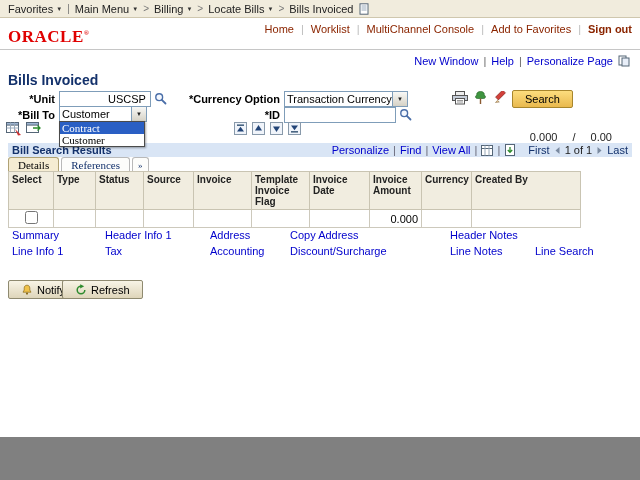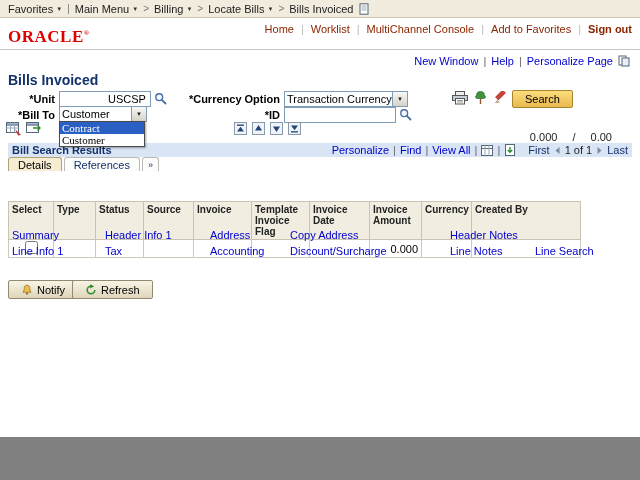--- a/index.html
+++ b/index.html
@@ -40,27 +40,27 @@
 .iconbox{display:inline-flex;align-items:center;justify-content:center;cursor:pointer;line-height:0;}
 
 .bluebar{background:#d9e5f5;height:14px;display:flex;align-items:center;padding:4px 4px;}
 .bartitle{font-weight:bold;color:#13316b;font-size:11px;}
 .barright{margin-left:auto;display:flex;align-items:center;gap:4px;font-size:11px;}
 .blink{color:#0000cc;cursor:pointer;}
 .bsep{color:#667;}
 .pager{display:flex;align-items:center;gap:3px;color:#222;margin-left:8px;}
 .pglink{color:#13316b;cursor:pointer;}
 
-.tabs{display:flex;align-items:flex-end;height:14px;gap:2px;}
+.tabs{display:flex;align-items:flex-end;height:14px;gap:2px;font-family:Liberation Serif, serif;}
 .tab{border:1px solid #b0a274;border-bottom:none;border-radius:3px 3px 0 0;padding:0 9px;font-size:11px;cursor:pointer;height:14px;line-height:14px;}
 .tab-active{background:#f5ecd2;color:#000;}
 .tab-idle{background:#fdfdfb;border-color:#b9b9b9;color:#13316b;}
 .tab-icon{background:#fdfdfb;border:1px solid #b9b9b9;border-bottom:none;border-radius:3px 3px 0 0;padding:0 5px;font-size:9px;color:#13316b;cursor:pointer;height:14px;display:flex;align-items:center;}
 
-table.grid{border-collapse:collapse;table-layout:fixed;width:572px;margin-top:30px;}
+table.grid{border-collapse:collapse;table-layout:fixed;width:572px;}
 table.grid th{background:#f1ede0;border:1px solid #c9c4b2;font-size:10px;font-weight:bold;color:#222;text-align:left;vertical-align:top;padding:2px 3px;}
 table.grid td{border:1px solid #cdc9bc;font-size:11px;padding:1px 3px;height:16px;background:#fff;}
 th.num,td.num{text-align:right;}
 td.ctr{text-align:center;}
 
 .dlink{color:#0000cc;font-size:11px;cursor:pointer;white-space:nowrap;text-align:center;}
 
 .pbtn{display:inline-flex;align-items:center;gap:4px;background:linear-gradient(#f8f4e6,#ded5ba);border:1px solid #8f8a70;border-radius:2px;font-size:11px;padding:2px 12px;height:19px;cursor:pointer;font-family:"Liberation Sans",sans-serif;}
 .totals{font-size:11px;color:#222;text-align:right;white-space:nowrap;}
 .totals .sep{margin:0 12px;}
@@ -349,21 +349,21 @@
 
     <button class="abs pbtn" style="left:8px;top:190px">
       <span class="iconbox">
         <svg width="12" height="12" viewBox="0 0 12 12">
               <path d="M6 1.2 C4 1.2 3.2 2.6 3.2 4.2 L3.2 6 L2 8.2 L10 8.2 L8.8 6 L8.8 4.2 C8.8 2.6 8 1.2 6 1.2 Z" fill="#f0c24a" stroke="#8a6a1a" stroke-width="0.7"></path>
               <circle cx="6" cy="9.6" r="1.1" fill="#8a6a1a"></circle>
             </svg>
       </span>
       <span>Notify</span>
     </button>
-    <button class="abs pbtn" style="left:72px;top:190px">
+    <button class="abs pbtn" style="left:62px;top:190px">
       <span class="iconbox">
         <svg width="12" height="12" viewBox="0 0 12 12">
               <path d="M9.8 6 A3.8 3.8 0 1 1 6 2.2" fill="none" stroke="#2e8b2e" stroke-width="1.5"></path>
               <path d="M5.2 0.2 L9.2 2.2 L5.2 4.4 Z" fill="#2e8b2e"></path>
             </svg>
       </span>
       <span>Refresh</span>
     </button>
 
   </div>

